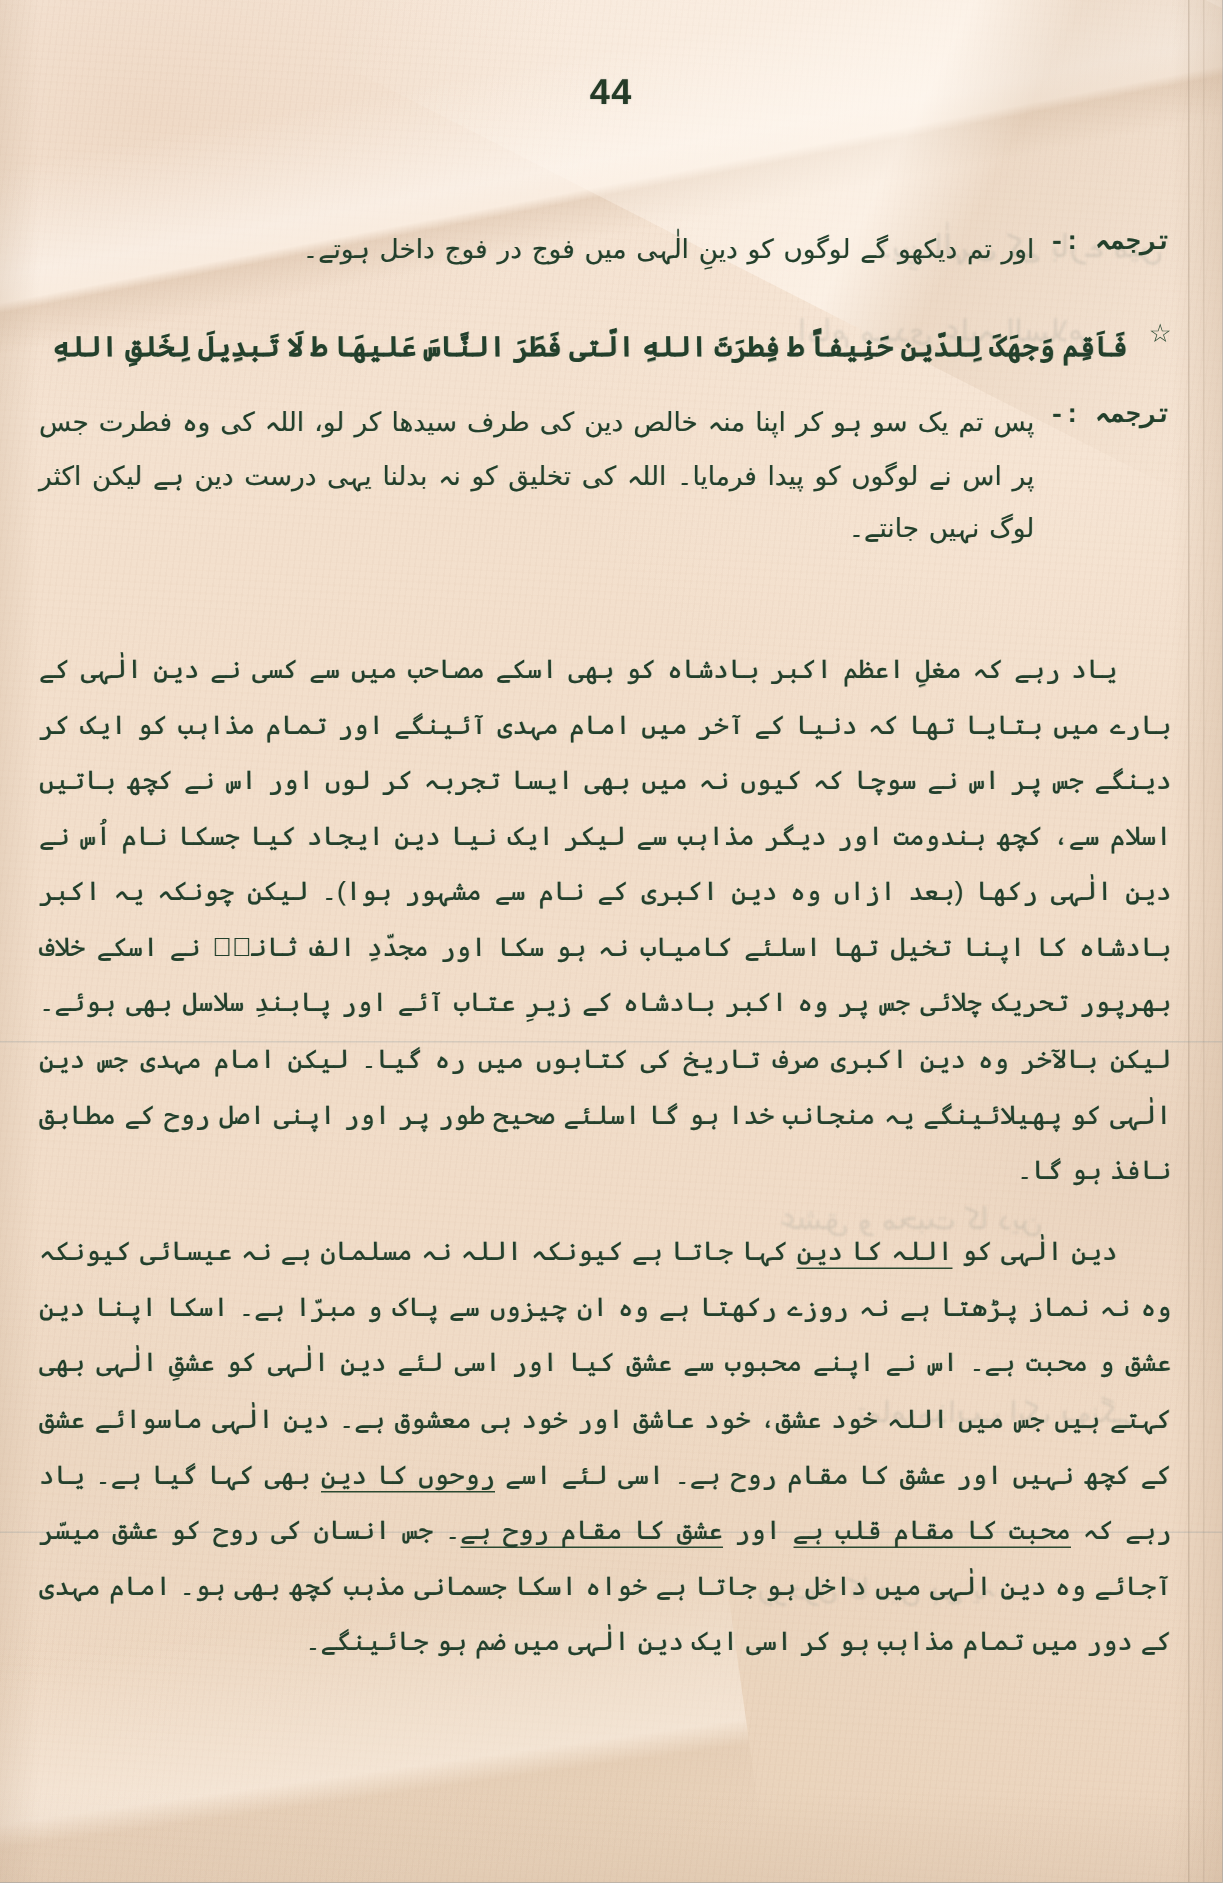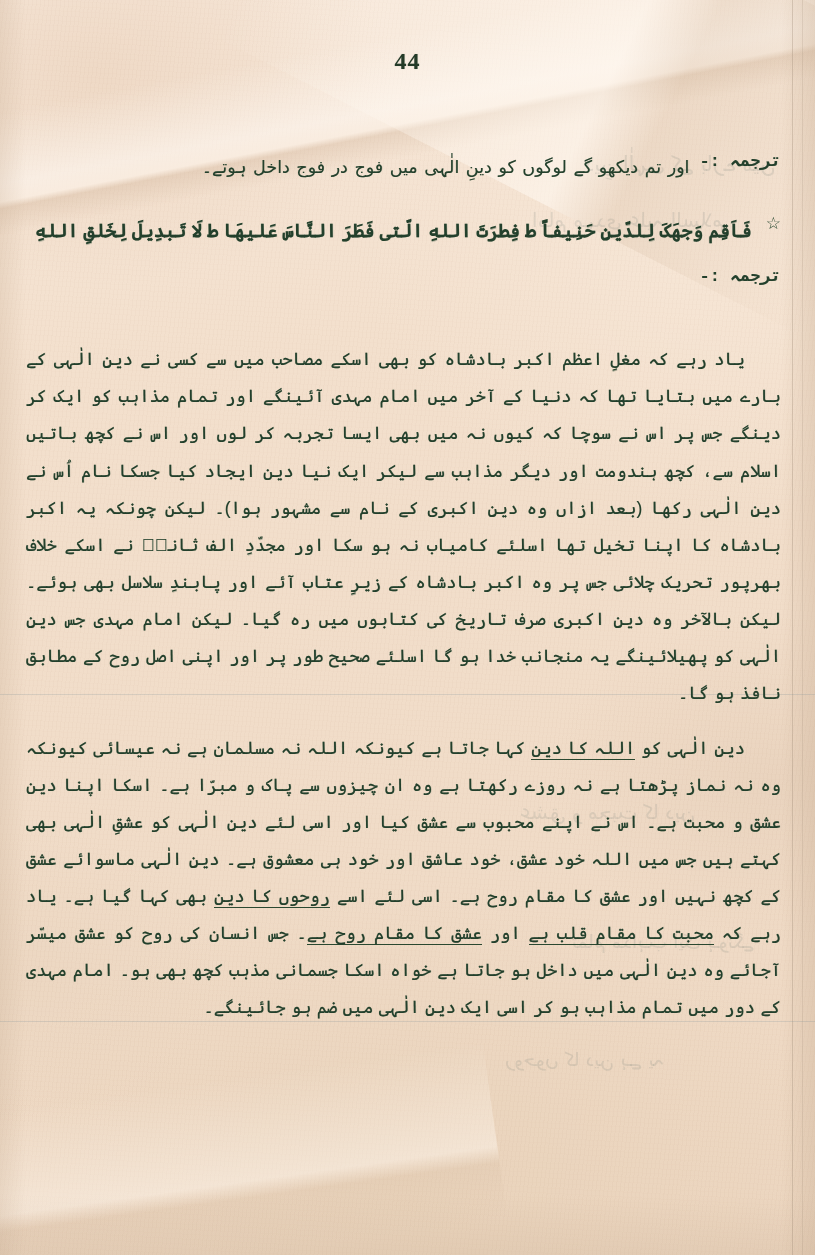--- a/index.html
+++ b/index.html
@@ -141,21 +141,21 @@
     direction: rtl;
     text-align: right;
   }
 
   .folio {
     position: absolute;
     top: 48px;
     left: 0;
     right: 0;
     text-align: center;
-    font-family: Liberation Serif, serif;
+    font-family: Liberation Sans, sans-serif;
     font-size: 24px;
     font-weight: 700;
     color: #243b28;
     letter-spacing: 1px;
     text-shadow: 0 0 1px rgba(40,60,45,0.35);
   }
 
   .body {
     position: absolute;
     top: 150px;
@@ -293,20 +293,21 @@
 
       <div class="ayat-wrap">
         <div class="star">☆</div>
         <div class="ayat ink">
           <div>فَاَقِم وَجھَکَ لِلدّینِ حَنِیفاً ط فِطرَتَ اللهِ الّتی فَطَرَ النَّاسَ عَلیھَا ط لَا تَبدِیلَ لِخَلقِ اللهِ</div>
         </div>
       </div>
 
       <div class="row trans-block">
         <div class="label ink">ترجمہ :-</div>
+        <div class="urdu ink">پس تم یک سو ہو کر اپنا منہ خالص دین کی طرف سیدھا کر لو، اللہ کی وہ فطرت جس پر اس نے لوگوں کو پیدا فرمایا۔ اللہ کی تخلیق کو نہ بدلنا یہی درست دین ہے لیکن اکثر لوگ نہیں جانتے۔</div>
       </div>
 
       <div class="sep-space"></div>
 
       <p class="para ink">یاد رہے کہ مغلِ اعظم اکبر بادشاہ کو بھی اسکے مصاحب میں سے کسی نے دینِ الٰہی کے بارے میں بتایا تھا کہ دنیا کے آخر میں امام مہدی آئینگے اور تمام مذاہب کو ایک کر دینگے جس پر اس نے سوچا کہ کیوں نہ میں بھی ایسا تجربہ کر لوں اور اس نے کچھ باتیں اسلام سے، کچھ ہندومت اور دیگر مذاہب سے لیکر ایک نیا دین ایجاد کیا جسکا نام اُس نے دینِ الٰہی رکھا (بعد ازاں وہ دینِ اکبری کے نام سے مشہور ہوا)۔ لیکن چونکہ یہ اکبر بادشاہ کا اپنا تخیل تھا اسلئے کامیاب نہ ہو سکا اور مجدّدِ الف ثانیؒ نے اسکے خلاف بھرپور تحریک چلائی جس پر وہ اکبر بادشاہ کے زیرِ عتاب آئے اور پابندِ سلاسل بھی ہوئے۔ لیکن بالآخر وہ دینِ اکبری صرف تاریخ کی کتابوں میں رہ گیا۔ لیکن امام مہدی جس دینِ الٰہی کو پھیلائینگے یہ منجانب خدا ہو گا اسلئے صحیح طور پر اور اپنی اصل روح کے مطابق نافذ ہو گا۔</p>
 
 
       <p class="para ink" id="final-para"><span>دینِ الٰہی کو </span><span class="u">اللہ کا دین</span><span> کہا جاتا ہے کیونکہ اللہ نہ مسلمان ہے نہ عیسائی کیونکہ وہ نہ نماز پڑھتا ہے نہ روزے رکھتا ہے وہ ان چیزوں سے پاک و مبرّا ہے۔ اسکا اپنا دین عشق و محبت ہے۔ اس نے اپنے محبوب سے عشق کیا اور اسی لئے دینِ الٰہی کو عشقِ الٰہی بھی کہتے ہیں جس میں اللہ خود عشق، خود عاشق اور خود ہی معشوق ہے۔ دینِ الٰہی ماسوائے عشق کے کچھ نہیں اور عشق کا مقام روح ہے۔ اسی لئے اسے </span><span class="u">روحوں کا دین</span><span> بھی کہا گیا ہے۔ یاد رہے کہ </span><span class="u">محبت کا مقام قلب ہے</span><span> اور </span><span class="u">عشق کا مقام روح ہے</span><span>۔ جس انسان کی روح کو عشق میسّر آجائے وہ دینِ الٰہی میں داخل ہو جاتا ہے خواہ اسکا جسمانی مذہب کچھ بھی ہو۔ امام مہدی کے دور میں تمام مذاہب ہو کر اسی ایک دینِ الٰہی میں ضم ہو جائینگے۔</span></p>
 
     </div>

